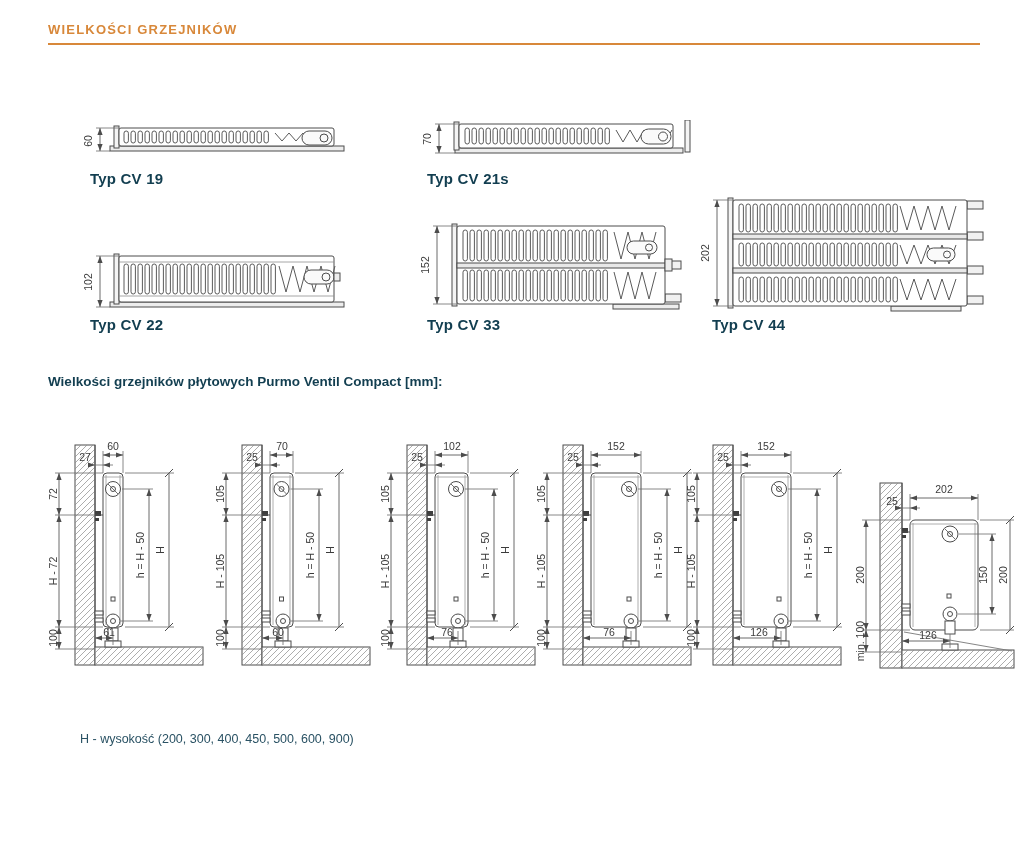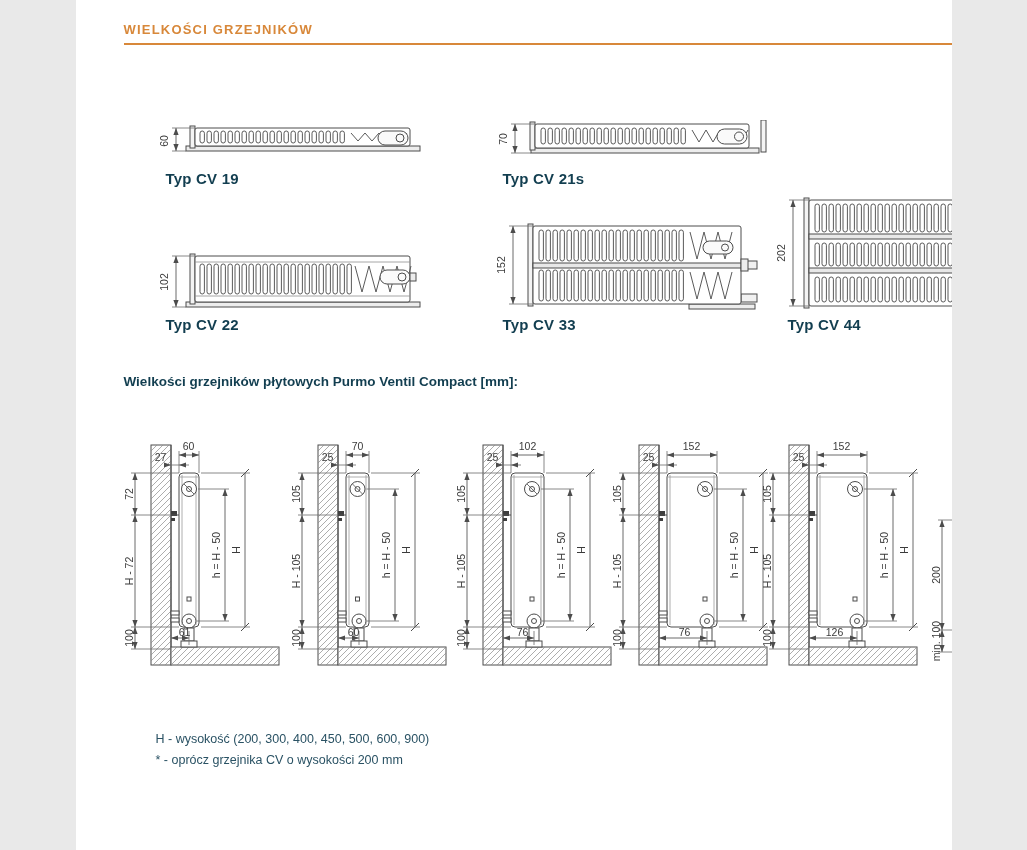--- a/index.html
+++ b/index.html
@@ -1,16 +1,16 @@
 <!DOCTYPE html>
 <html><head>
 <meta charset="utf-8">
 <style>
   html,body{margin:0;padding:0;background:#e9e9e9;}
-  .page{position:relative;width:876px;height:850px;background:#ffffff;
+  .page{position:relative;width:1027px;height:850px;background:#ffffff;
         font-family:"Liberation Sans",sans-serif;overflow:hidden;margin:0 auto;}
   .title{position:absolute;left:48px;top:22px;font-size:13px;font-weight:bold;
          letter-spacing:1.2px;color:#D8883A;}
   .rule{position:absolute;left:48px;top:43px;width:932px;height:0;
         border-top:2px solid #D8883A;}
   .tv,.md{position:absolute;text-align:right;}
   .art{position:absolute;left:0;top:0;right:0;bottom:0;}
   .art svg{display:block;}
   .dim{position:absolute;font-size:10.5px;color:#3b3b3b;white-space:nowrap;line-height:1;}
   .cx{transform:translateX(-50%);}
@@ -1082,16 +1082,15 @@
     <span class="dim cx" style="left:40px;top:68px">25</span>
     <span class="dim rot" style="left:8px;top:147px">200</span>
     <span class="dim rot" style="left:8px;top:213px">min. 100</span>
     <span class="dim rot" style="left:131px;top:147px">150</span>
     <span class="dim rot" style="left:151px;top:147px">200</span>
     <span class="dim cx" style="left:76px;top:202px">126</span>
   </div>
 
   <div class="foot">
     <div>H - wysokość (200, 300, 400, 450, 500, 600, 900)</div>
-    <div>* - oprócz grzejnika CV o wysokości 200 mm</div>
   </div>
 
 </div>
 
 </body></html>

